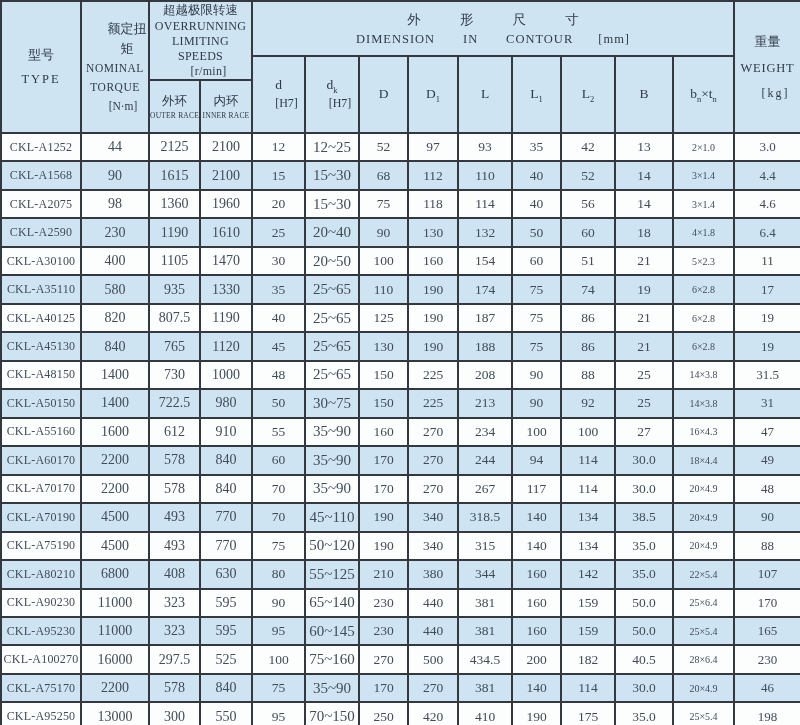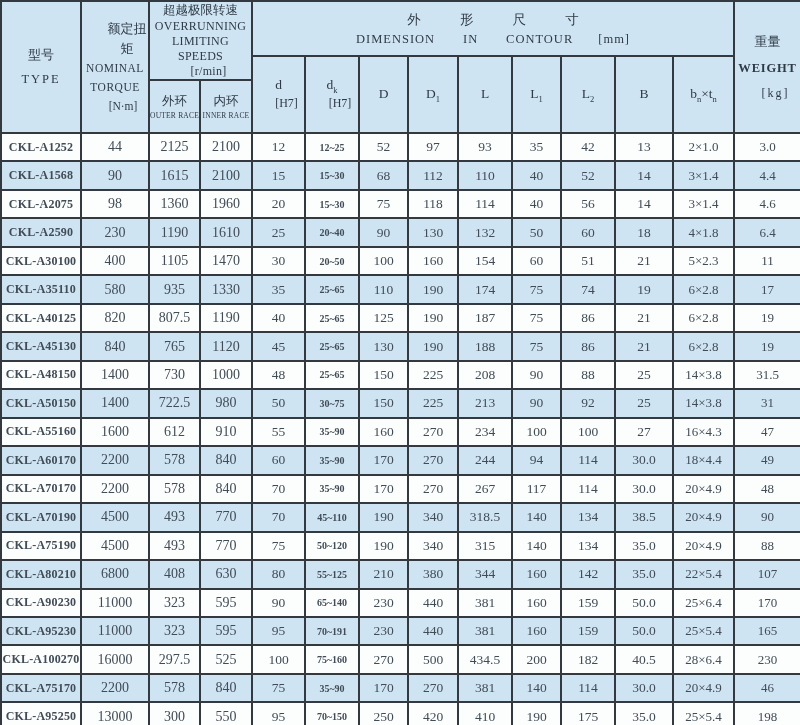--- a/index.html
+++ b/index.html
@@ -43,32 +43,32 @@
   th.h-race .zh { font-size: 12.5px; line-height: 18px; }
   th.h-race .en { font-size: 7.5px; line-height: 11px; letter-spacing: 0.2px; }
 
   th.h-dim-group { vertical-align: middle; }
   .dim-zh { display: block; font-size: 13.5px; line-height: 20px; letter-spacing: 2.9em; margin-right: -2.9em; }
   .dim-en-line { display: block; font-size: 12.5px; line-height: 18px; letter-spacing: 1px; }
   .dim-en-line .w { word-spacing: 1.9em; }
   .dim-en-line .mm { margin-left: 2em; }
 
   th.h-weight .zh { line-height: 26px; }
-  th.h-weight .en { line-height: 26px; letter-spacing: 0.8px; font-weight: bold; }
+  th.h-weight .en { line-height: 26px; letter-spacing: 0.8px; }
   th.h-weight .unit { line-height: 24px; letter-spacing: 2px; }
 
   th.h-sub { font-size: 13px; }
   th.h-sub sub { font-size: 8.5px; }
   th.h-sub .m { font-size: 13.5px; }
 
   
-  tbody td.c0 { font-size: 12px; letter-spacing: 0.2px; font-weight: bold; }
+  tbody td.c0 { font-size: 12px; letter-spacing: 0.2px; }
   tbody td.c1, tbody td.c2, tbody td.c3 { font-size: 14px; }
-  tbody td.c5 { font-size: 10px; font-weight: bold; }
-  tbody td.c12 { font-size: 13px; margin-left: 27px; }
+  tbody td.c5 { font-size: 15px; }
+  tbody td.c12 { font-size: 10px; margin-left: 27px; }
   tbody td.c13 { font-size: 13px; }
 
   thead tr.tierA { height: 55px; }
   thead tr.tierB { height: 17px; }
   thead tr.tierC { height: 53px; }
   tbody tr { height: 28px; }
 </style>
 </head>
 <body>
 
@@ -441,21 +441,21 @@
           <td class="c11">50.0</td>
           <td class="c12">25×6.4</td>
           <td class="c13">170</td>
         </tr>
         <tr>
           <td class="c0">CKL-A95230</td>
           <td class="c1">11000</td>
           <td class="c2">323</td>
           <td class="c3">595</td>
           <td class="c4">95</td>
-          <td class="c5">70~191</td>
+          <td class="c5">60~145</td>
           <td class="c6">230</td>
           <td class="c7">440</td>
           <td class="c8">381</td>
           <td class="c9">160</td>
           <td class="c10">159</td>
           <td class="c11">50.0</td>
           <td class="c12">25×5.4</td>
           <td class="c13">165</td>
         </tr>
         <tr>

